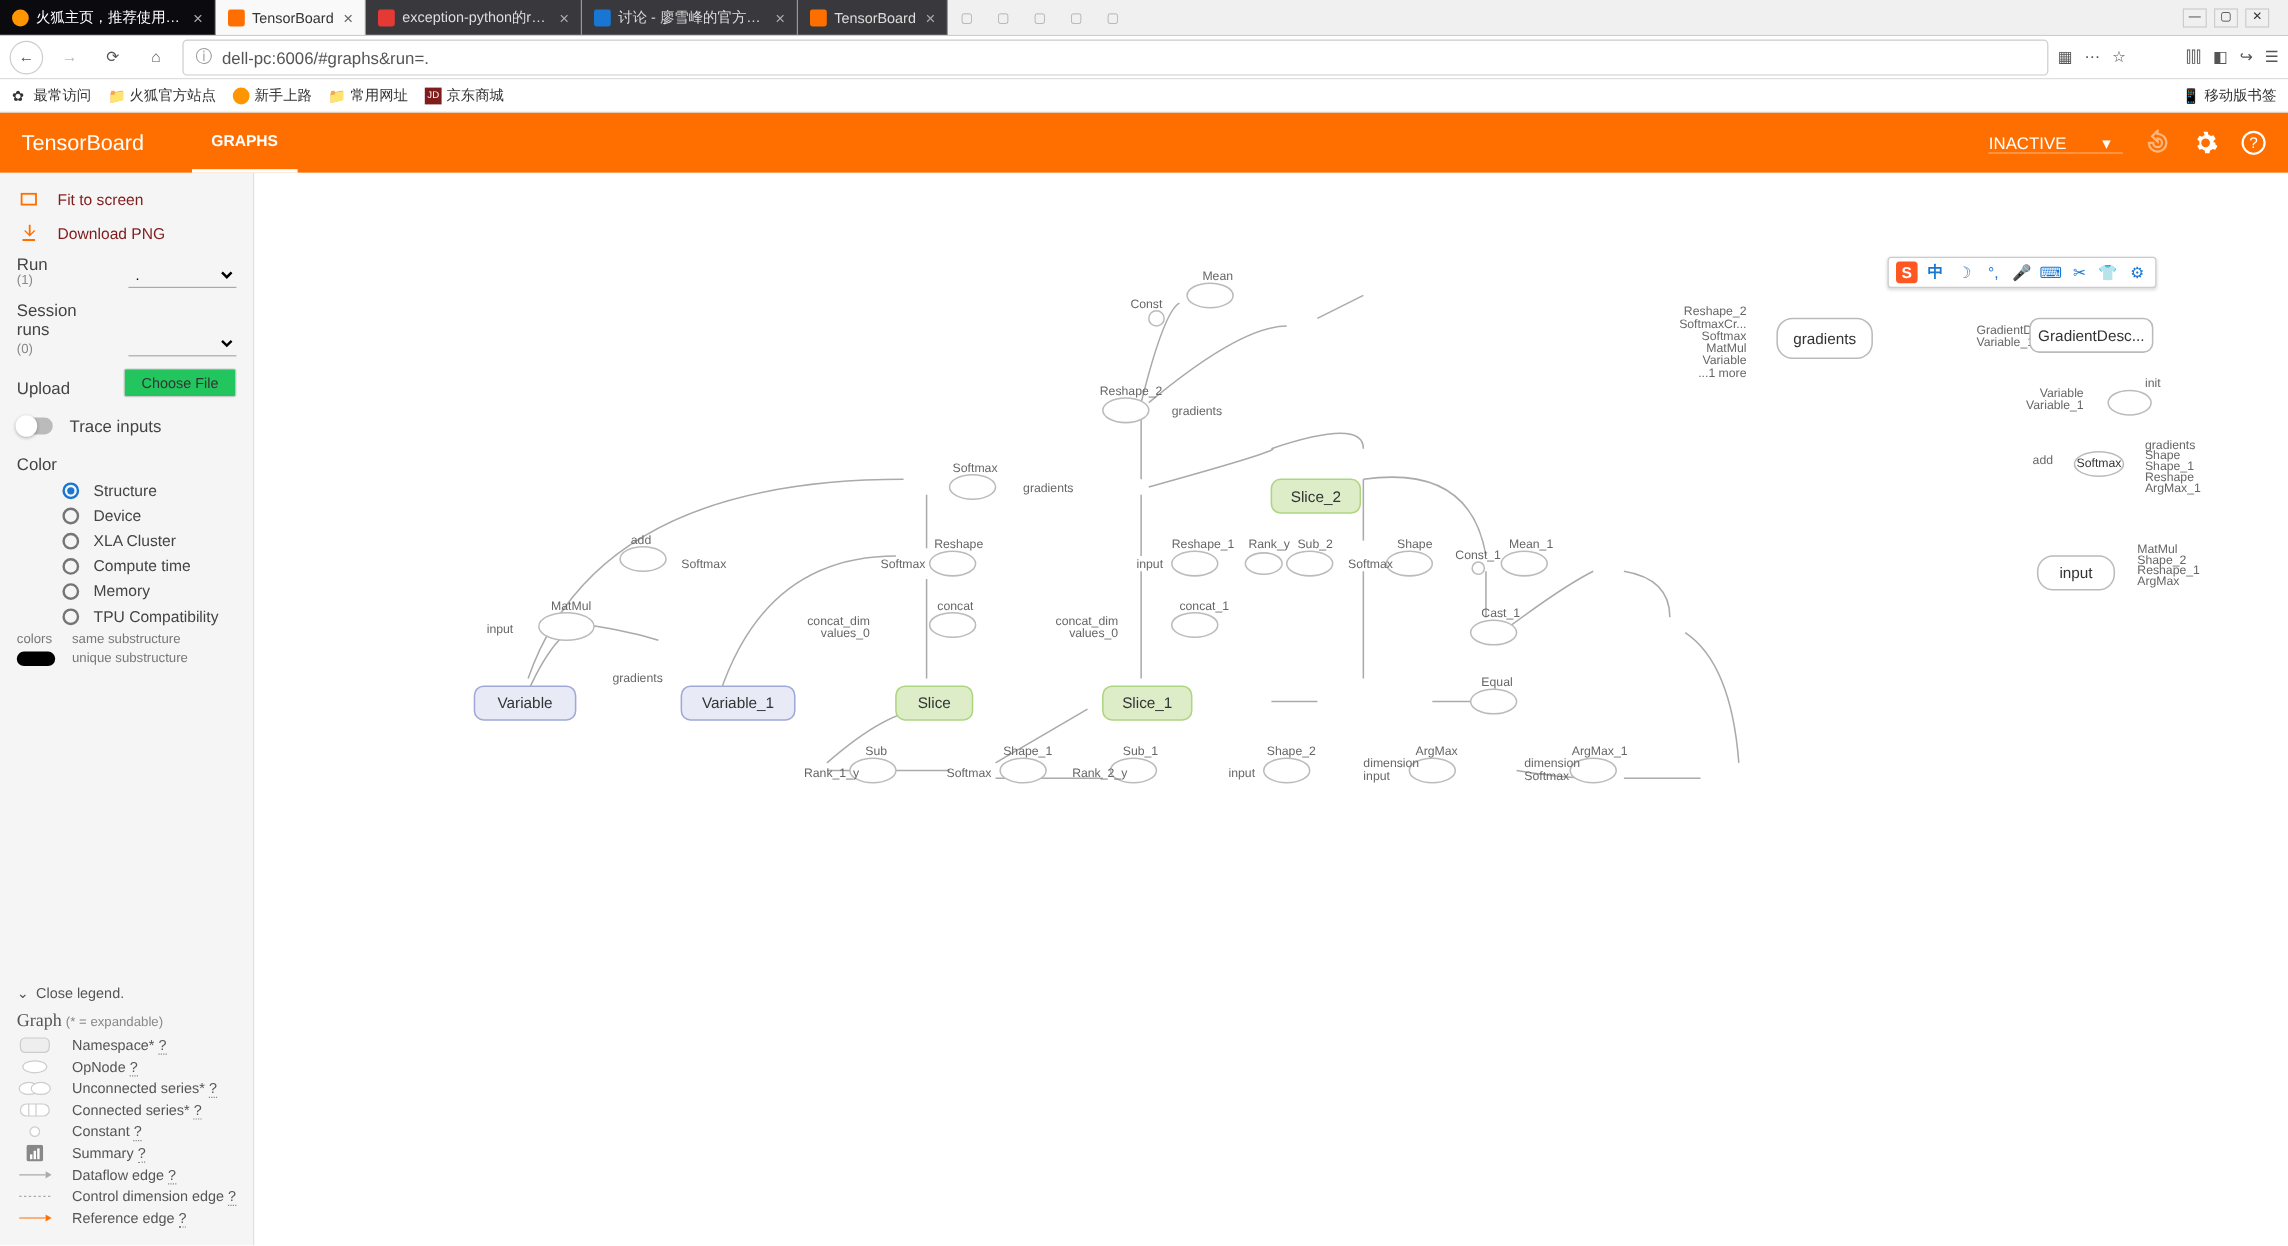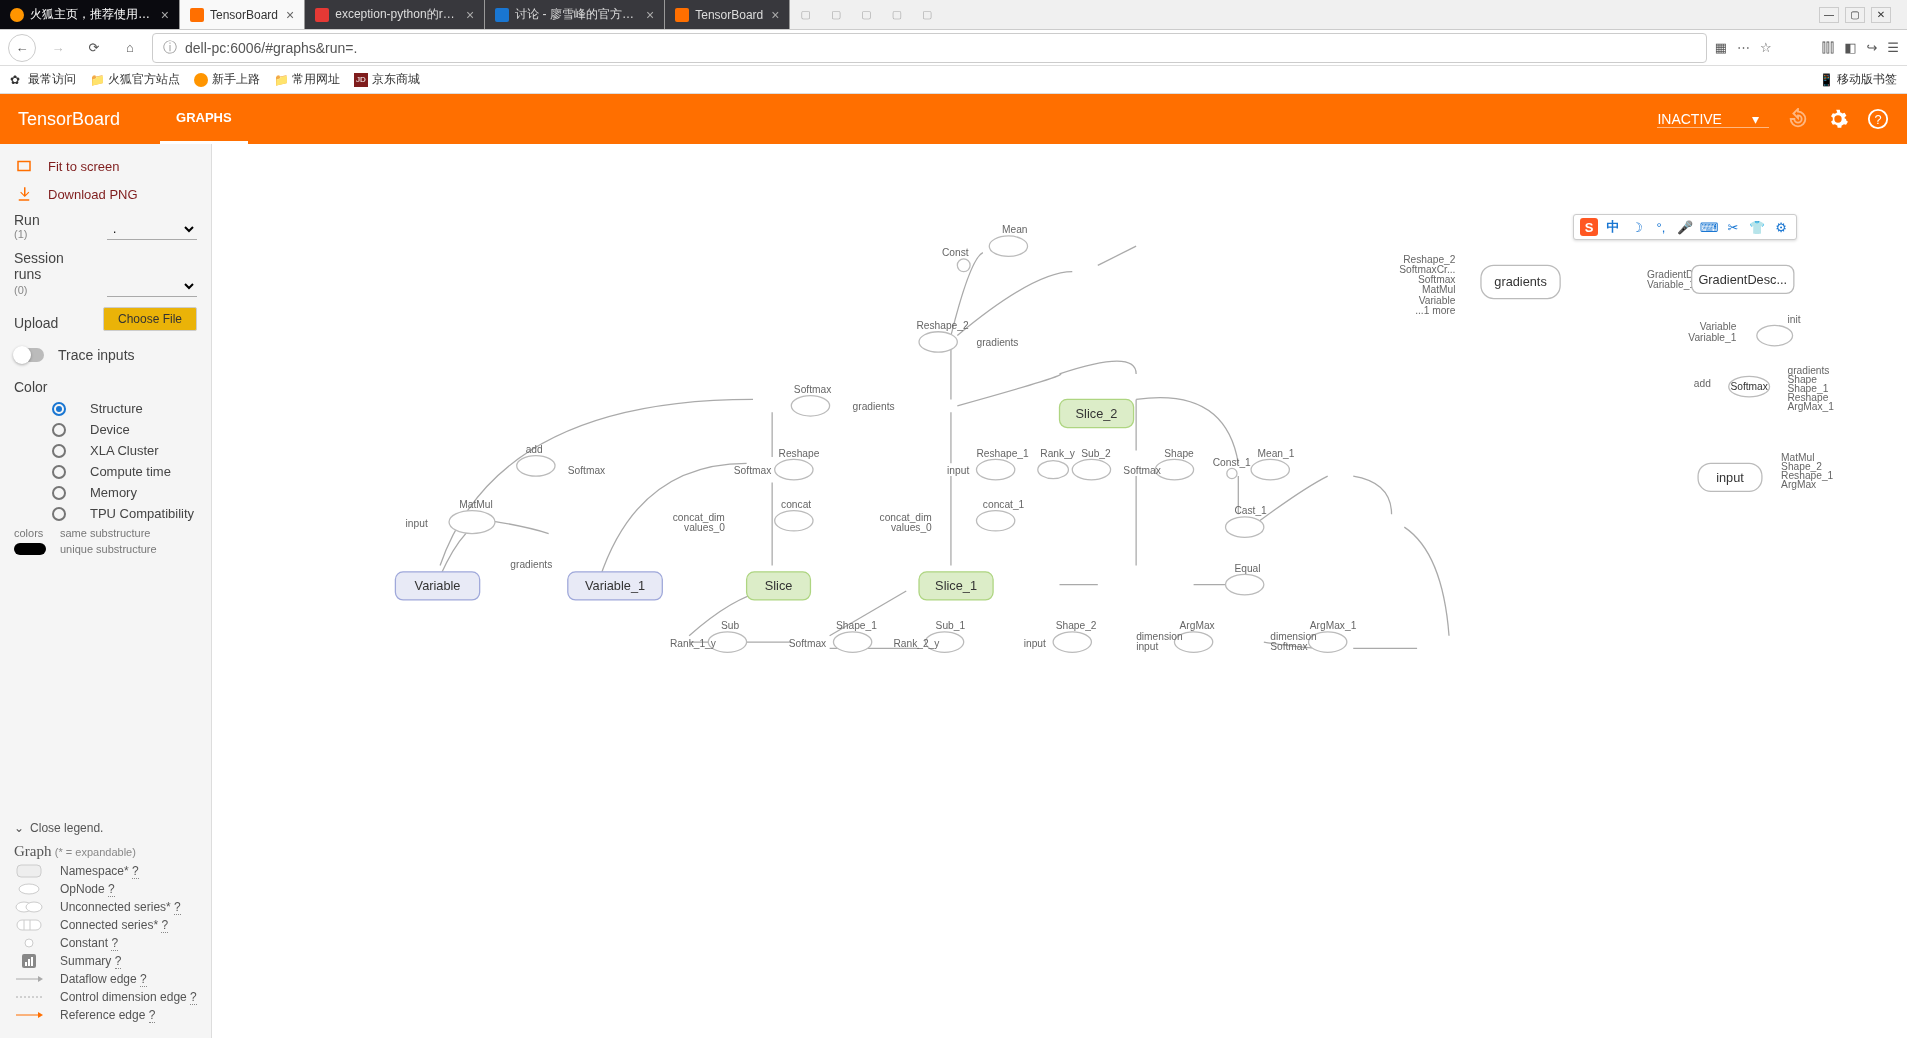--- a/index.html
+++ b/index.html
@@ -44,25 +44,25 @@
 .main { display: flex; height: calc(100vh - 144px); }
 .sidebar { width: 212px; background: #f5f5f5; border-right: 1px solid #ddd; padding: 12px 14px; overflow-y: auto; font-size: 13px; color: #444; display: flex; flex-direction: column; }
 .sb-row { display: flex; align-items: center; gap: 14px; margin-bottom: 8px; }
 .sb-icon { width: 20px; height: 20px; color: #FF6F00; display: flex; align-items: center; justify-content: center; }
 .sb-label { color: #7f1d1d; cursor: pointer; }
 .sb-group { margin: 8px 0; }
 .sb-field { display: flex; align-items: flex-end; justify-content: space-between; margin-bottom: 10px; }
 .sb-field-label { font-size: 14px; }
 .sb-field-sub { font-size: 11px; color: #888; }
 .sb-select { border: none; border-bottom: 1px solid #aaa; background: transparent; width: 90px; font-size: 12px; padding: 2px; }
-.sb-button { border: 1px solid #ccc; background: #eab308; padding: 4px 14px; font-size: 12px; color: #333; border-radius: 2px; cursor: pointer; }
+.sb-button { border: 1px solid #ccc; background: #22c55e; padding: 4px 14px; font-size: 12px; color: #333; border-radius: 2px; cursor: pointer; }
 .toggle { width: 30px; height: 14px; background: #bbb; border-radius: 10px; position: relative; cursor: pointer; }
 .toggle::after { content: ''; position: absolute; left: -1px; top: -2px; width: 18px; height: 18px; background: #fff; border-radius: 50%; box-shadow: 0 1px 3px rgba(0,0,0,0.3); }
 .radio-group { margin-top: 4px; }
-.radio-row { display: flex; align-items: center; gap: 24px; margin-bottom: 6px; font-size: 13px; padding-left: 38px; }
+.radio-row { display: flex; align-items: center; gap: 12px; margin-bottom: 6px; font-size: 13px; padding-left: 38px; }
 .radio { width: 14px; height: 14px; border: 2px solid #757575; border-radius: 50%; position: relative; }
 .radio.checked { border-color: #1976d2; }
 .radio.checked::after { content: ''; position: absolute; inset: 2px; background: #1976d2; border-radius: 50%; }
 .color-title { font-size: 14px; margin-bottom: 6px; }
 .legend-colors { font-size: 11px; color: #777; margin-top: 6px; padding-left: 0; }
 .legend-colors div { display: flex; align-items: center; gap: 14px; margin-bottom: 4px; }
 .color-chip { width: 32px; height: 12px; border-radius: 6px; }
 
 .legend-bottom { margin-top: auto; padding-top: 10px; font-size: 12px; color: #555; }
 .legend-header { display: flex; align-items: center; gap: 6px; font-size: 12px; margin-bottom: 8px; cursor: pointer; }

